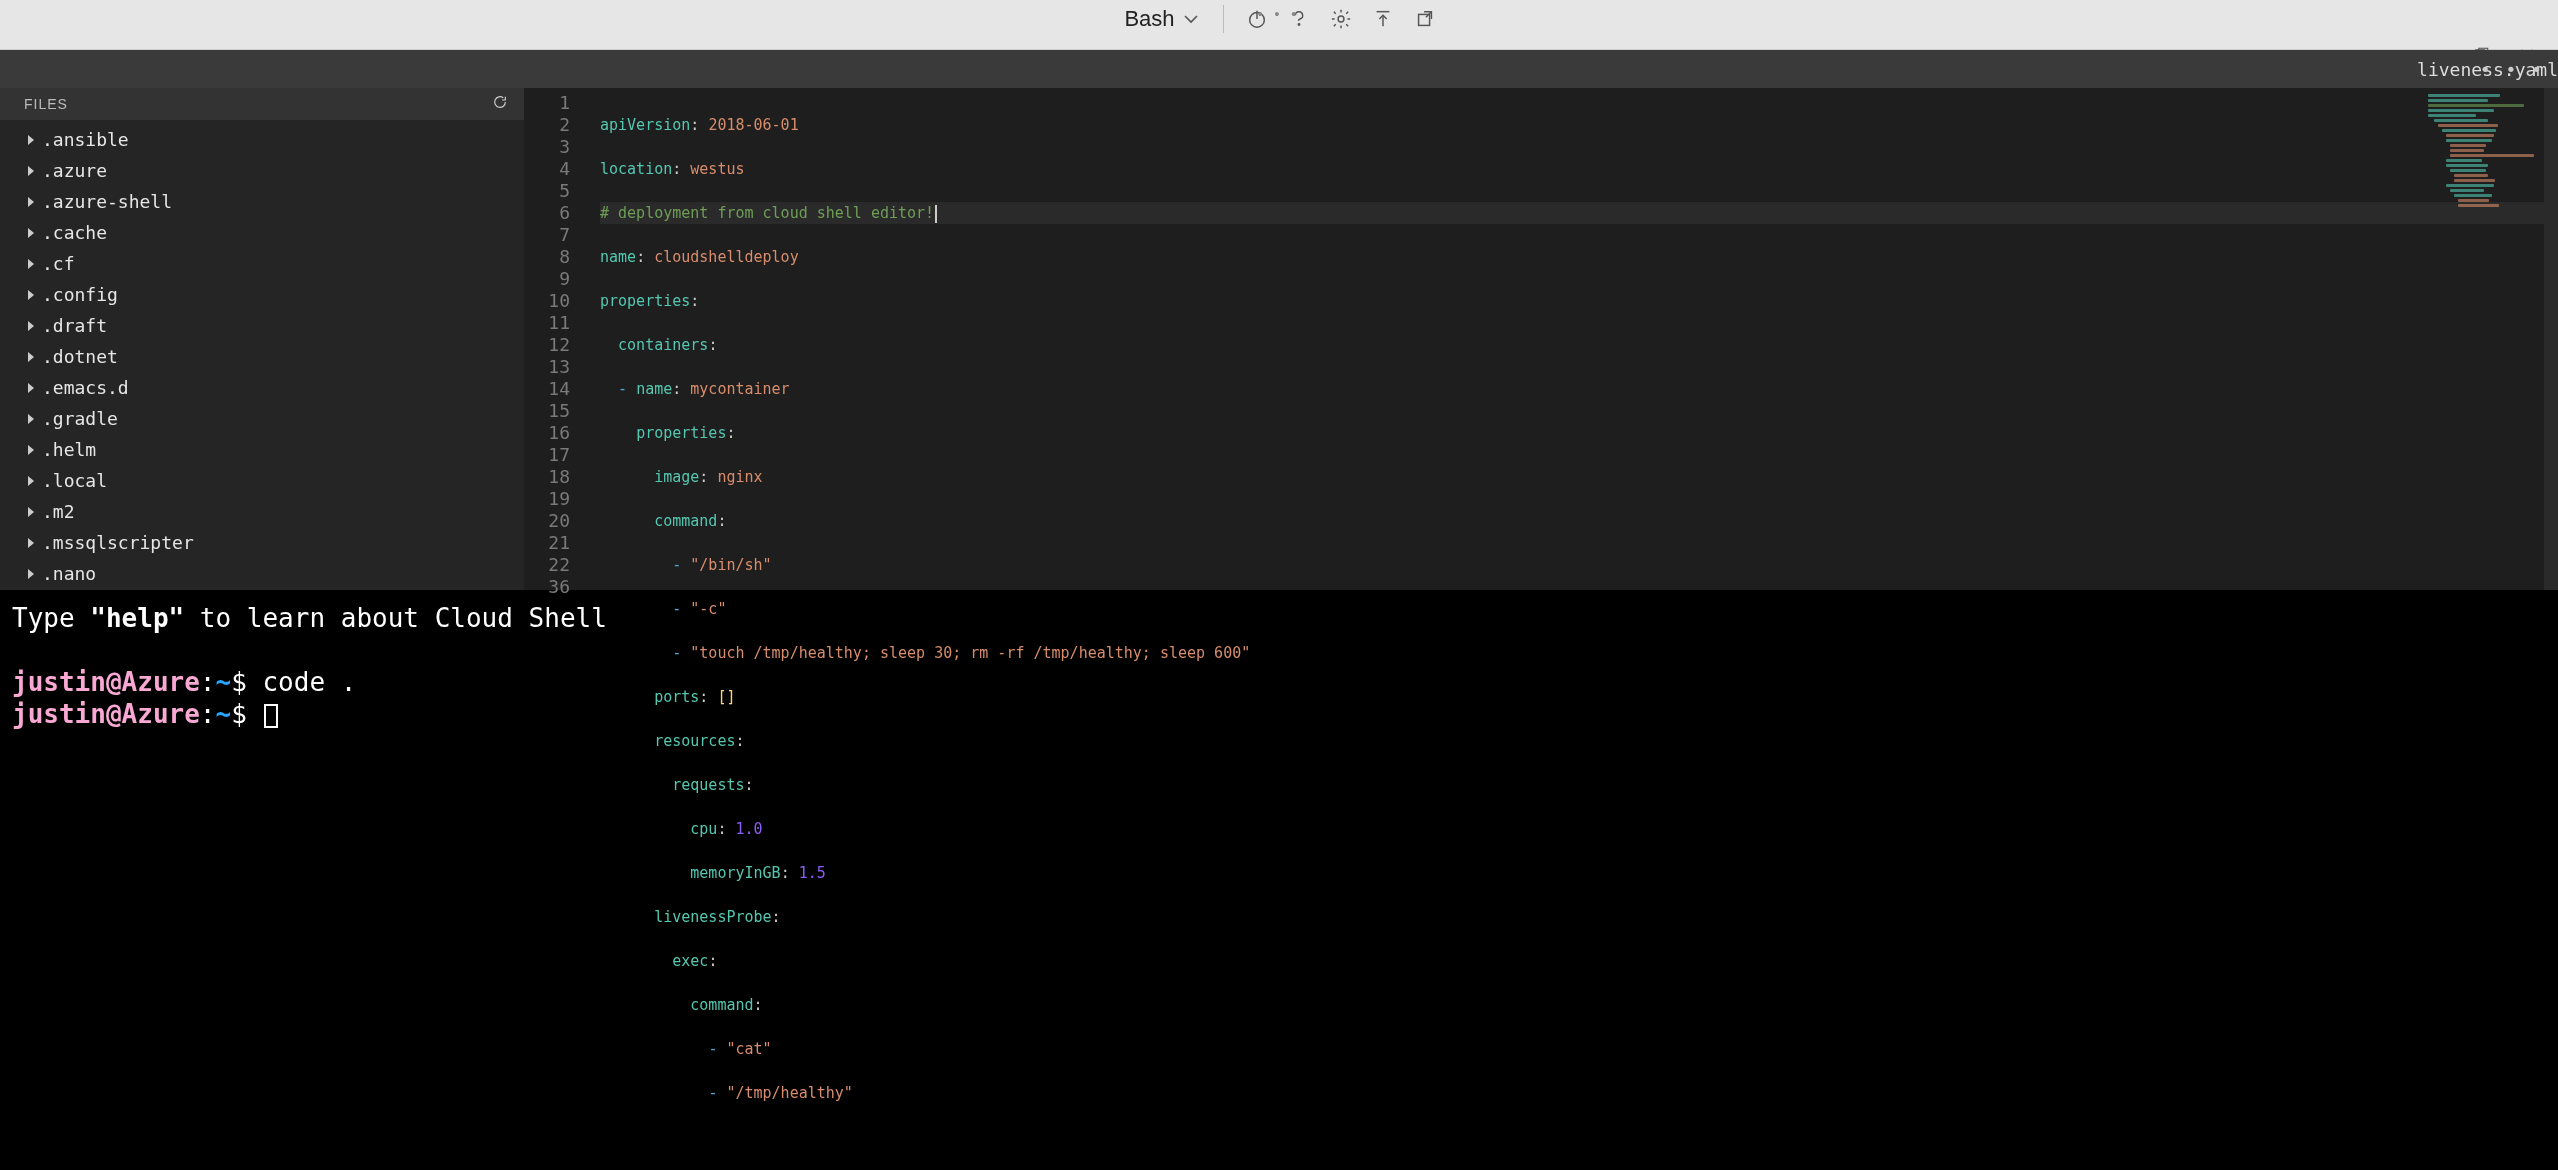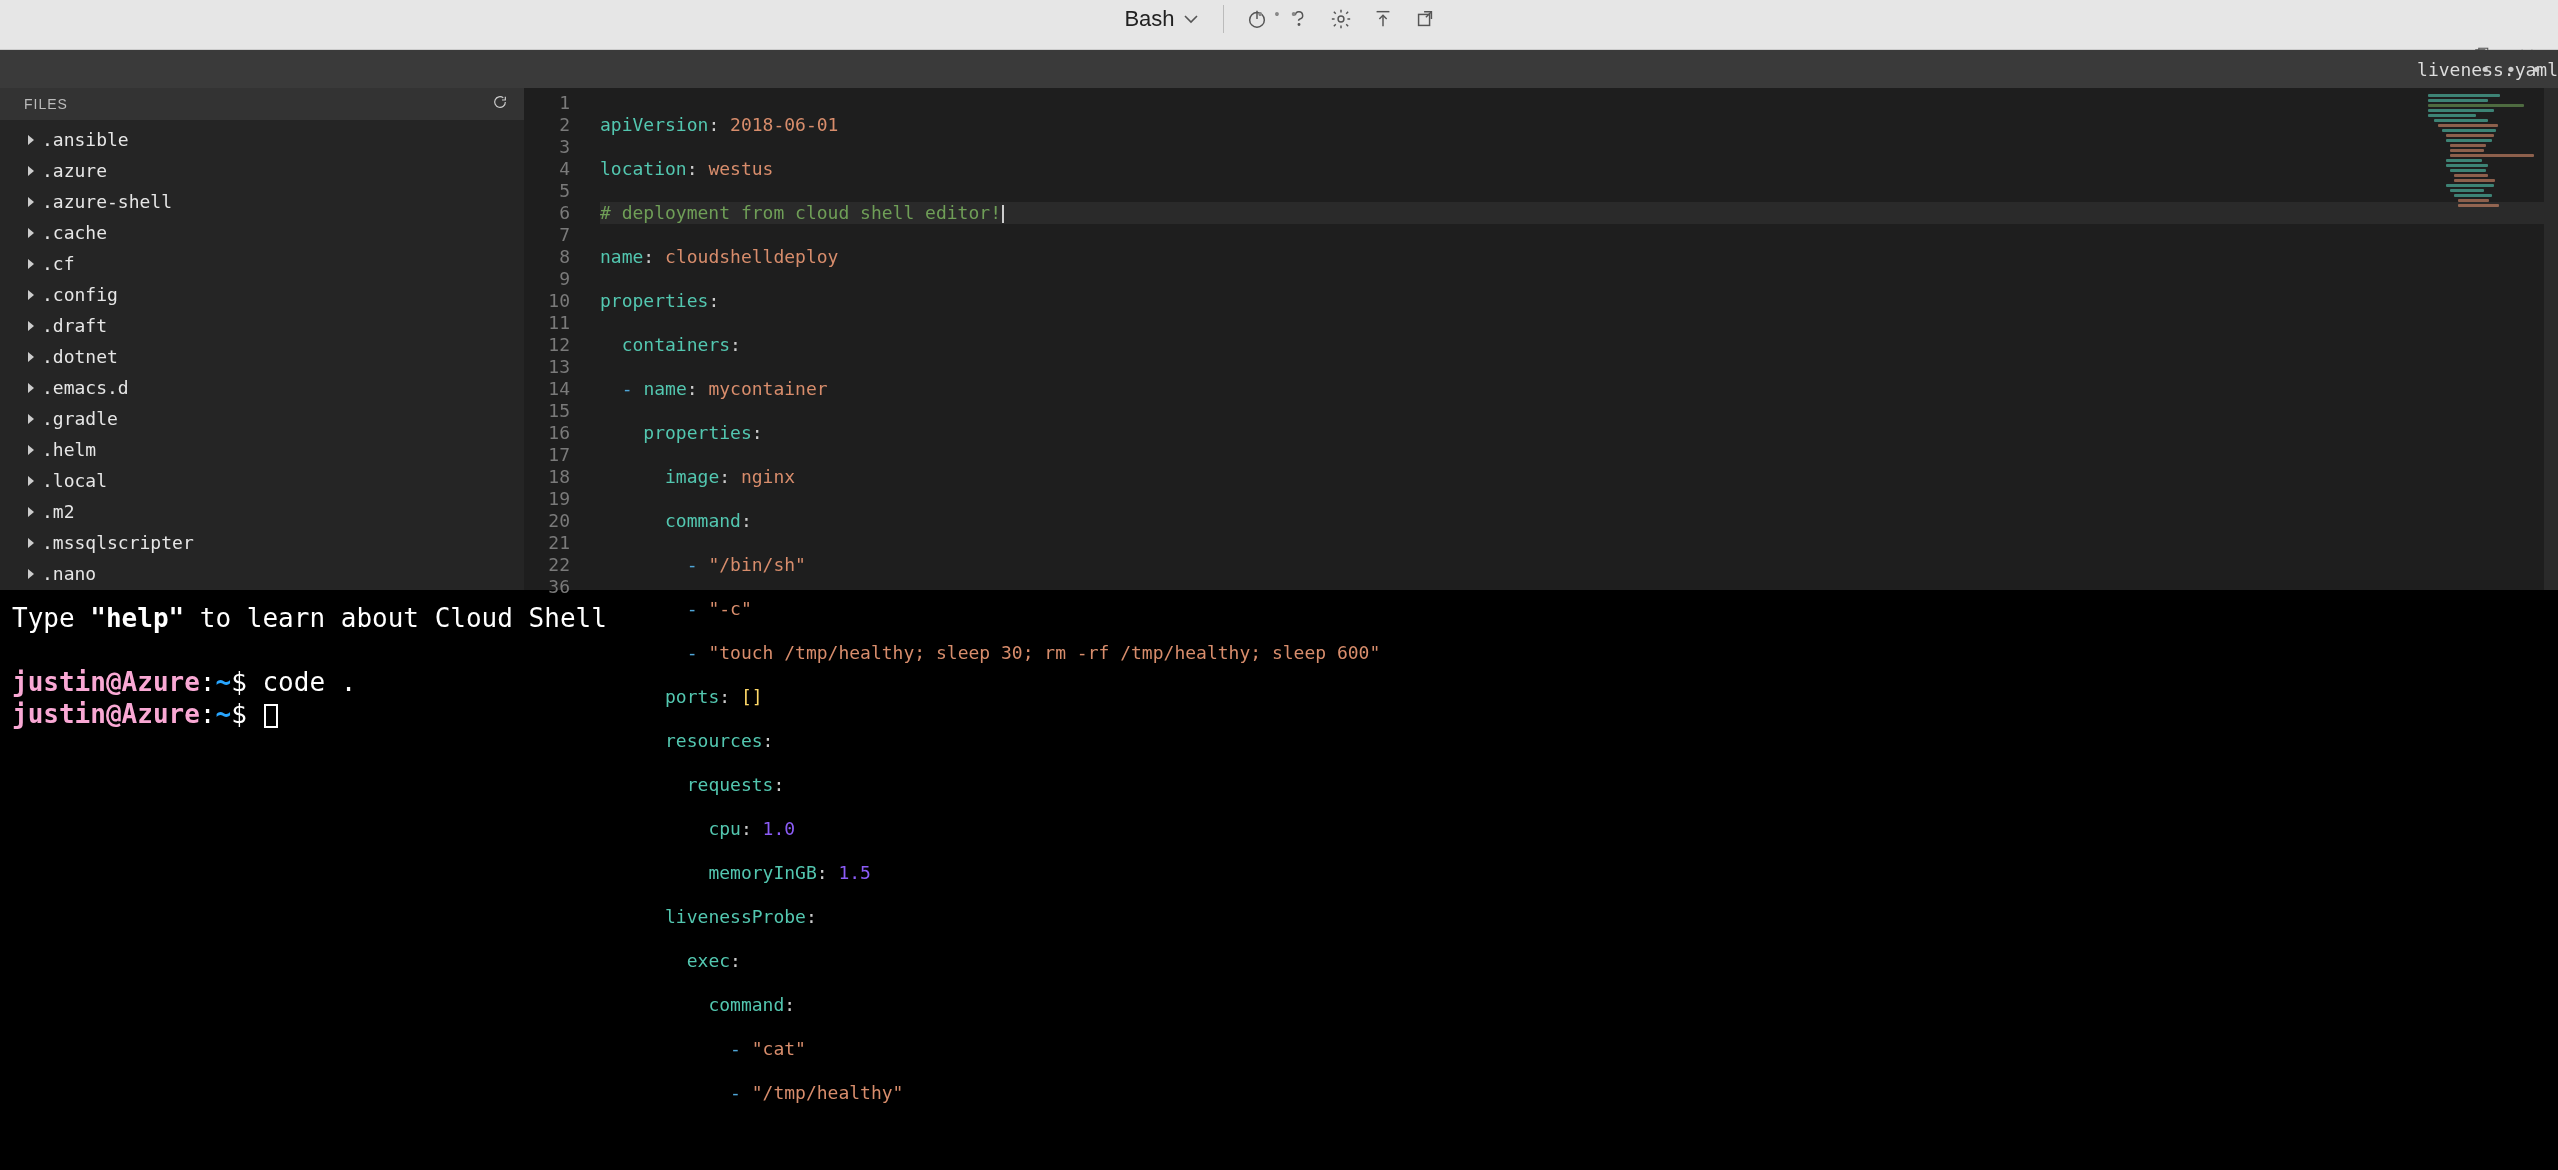--- a/index.html
+++ b/index.html
@@ -30,21 +30,21 @@
 .explorer-header { height:32px; background:#333; display:flex; align-items:center; padding:0 24px; color:#bbb; font-size:14px; letter-spacing:1px; position:relative; }
 .explorer-header .refresh { position:absolute; right:16px; top:6px; color:#ccc; cursor:pointer; }
 .explorer-header .refresh svg { width:16px; height:16px; fill:none; stroke:currentColor; stroke-width:1.8; }
 .file-list { flex:1; overflow:hidden; padding:4px 0; }
 .file-item { display:flex; align-items:center; gap:8px; padding:2px 8px 2px 28px; color:#e6e6e6; font-family: Menlo, Consolas, monospace; font-size:18px; line-height:27px; cursor:pointer; }
 .caret { width:0; height:0; border-top:5px solid transparent; border-bottom:5px solid transparent; border-left:6px solid #ccc; flex:0 0 auto; }
 
 
 .code-pane { flex:1; display:flex; position:relative; background:#1e1e1e; }
 .gutter { width:62px; text-align:right; padding:4px 16px 0 0; color:#7a7a7a; font-family: Menlo, Consolas, monospace; font-size:18px; line-height:22px; user-select:none; border-right:0px; }
-.code { flex:1; padding:4px 4px 0 14px; font-family: Menlo, Consolas, monospace; font-size:18px; line-height:22px; color:#ddd; white-space:pre; }
+.code { flex:1; padding:4px 4px 0 14px; font-family: Menlo, Consolas, monospace; font-size:15px; line-height:22px; color:#ddd; white-space:pre; }
 .code .line { height:22px; position:relative; }
 .code .line.active { background:#2a2a2a; }
 
 
 .k  { color:#53c7b0; }   
 .s  { color:#d88d6c; }   
 .n  { color:#8b5cf6; }   
 .c  { color:#6f9e57; }   
 .p  { color:#cccccc; }   
 .d  { color:#4fa6d8; }   

